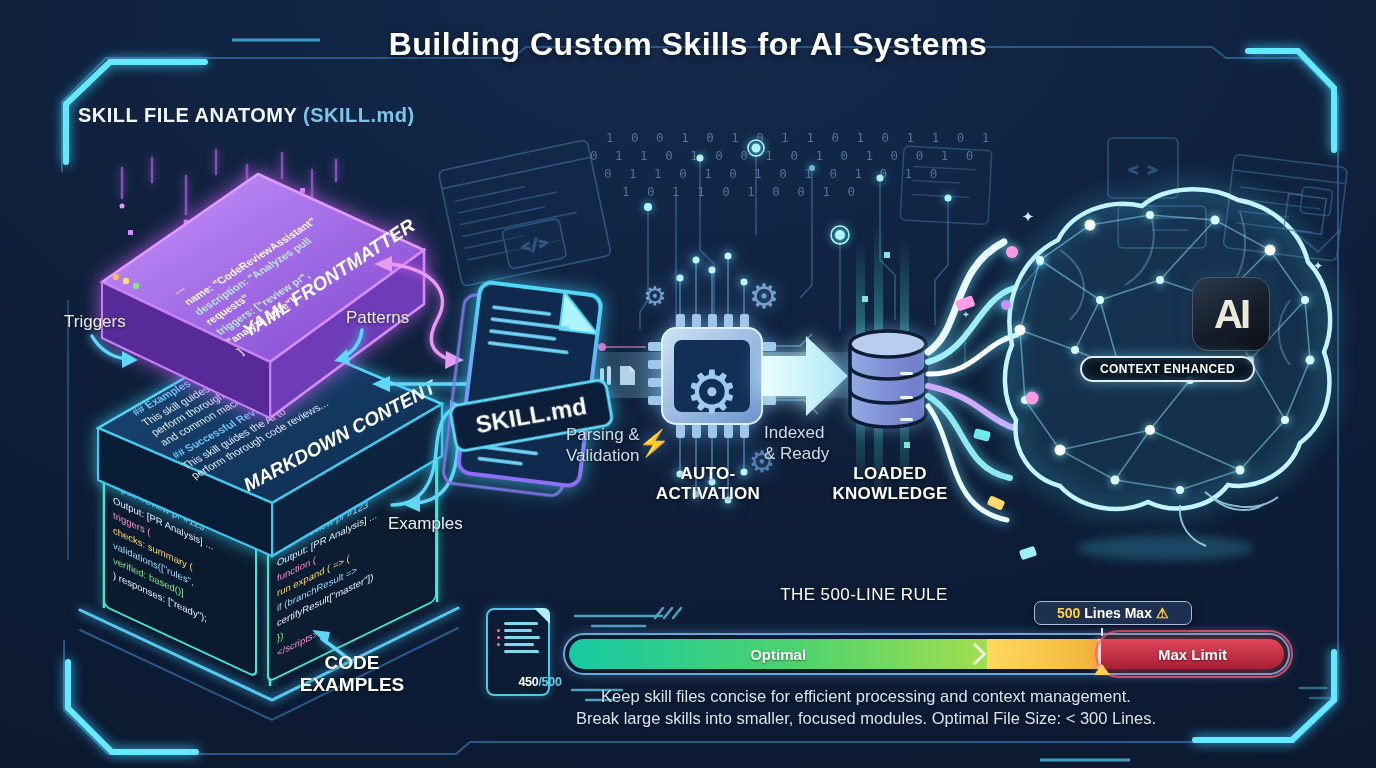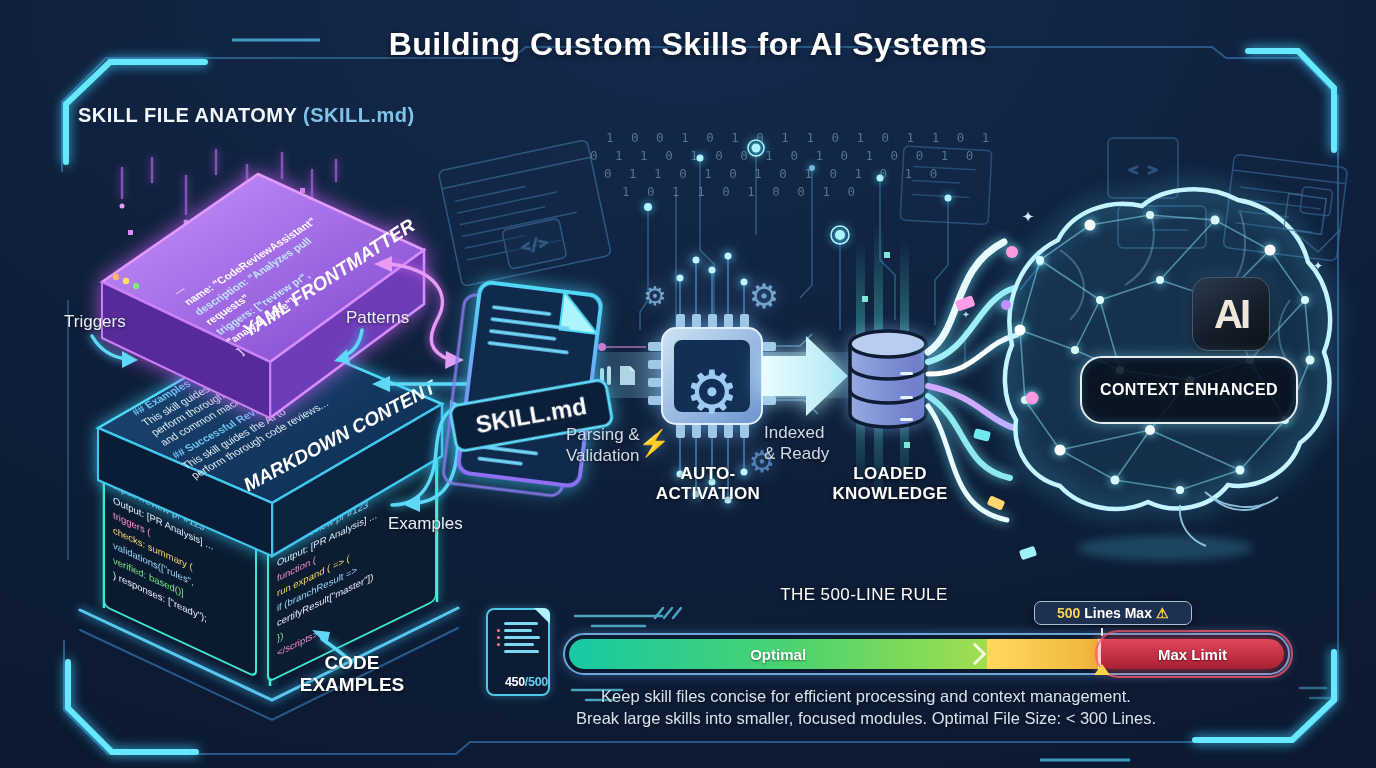--- a/index.html
+++ b/index.html
@@ -21,22 +21,22 @@
   .step-caption{color:#cfdce8;font-size:17px;text-align:left;line-height:1.25;text-shadow:0 1px 3px rgba(0,0,0,.6);}
   .cap-parsing{left:566px;top:424px;width:118px;}
   .cap-indexed{left:764px;top:422px;width:96px;}
   .step-label{color:#ffffff;font-size:17px;font-weight:800;text-align:center;line-height:1.2;letter-spacing:.3px;text-shadow:0 1px 4px rgba(0,0,0,.7);}
   .lb-auto{left:644px;top:464px;width:128px;}
   .lb-loaded{left:824px;top:464px;width:132px;}
   .ai-badge{left:1192px;top:277px;width:76px;height:72px;border-radius:16px;
     background:linear-gradient(150deg,#2a3a4d 0%,#141c28 60%,#0c1119 100%);
     border:1px solid #45586e;box-shadow:0 4px 14px rgba(0,0,0,.6),0 0 18px rgba(120,200,255,.25);
     display:flex;align-items:center;justify-content:center;color:#efe8da;font-size:40px;font-weight:800;letter-spacing:-3px;}
-  .context-pill{left:1080px;top:356px;padding:23px 18px;border-radius:22px;
-    background:rgba(8,18,30,.88);border:2.5px solid #e4edf2;color:#ffffff;font-size:16px;font-weight:800;letter-spacing:.4px;
+  .context-pill{left:1080px;top:356px;padding:4px 18px;border-radius:22px;
+    background:rgba(8,18,30,.88);border:2.5px solid #e4edf2;color:#ffffff;font-size:12px;font-weight:800;letter-spacing:.4px;
     box-shadow:0 0 14px rgba(140,230,255,.45), inset 0 0 8px rgba(90,180,230,.25);}
   .rule-title{left:688px;top:585px;width:352px;text-align:center;color:#ffffff;font-size:17px;font-weight:400;letter-spacing:.4px;text-shadow:0 1px 4px rgba(0,0,0,.6);}
   .rule-caption{left:518px;top:685px;width:696px;text-align:center;color:#d6e4f0;font-size:16.5px;line-height:1.35;text-shadow:0 1px 3px rgba(0,0,0,.6);}
   
   .gauge{left:563px;top:633px;width:727px;height:42px;border:2px solid #6fa8d8;border-radius:22px;
     background:rgba(10,25,45,.6);box-shadow:0 0 12px rgba(100,180,255,.35);box-sizing:border-box;padding:4px;}
   .gauge-inner{display:flex;height:30px;width:100%;}
   .seg{position:relative;display:flex;align-items:center;justify-content:center;color:#fff;font-weight:800;font-size:15px;text-shadow:0 1px 2px rgba(0,0,0,.5);}
   .seg-green{width:58.5%;border-radius:15px 0 0 15px;background:linear-gradient(90deg,#17c9a4 0%,#4ed36e 55%,#a2de4d 100%);}
   .seg-green .chev{position:absolute;right:4px;top:7px;width:13px;height:13px;border-top:3px solid rgba(255,255,255,.85);border-right:3px solid rgba(255,255,255,.85);transform:rotate(45deg);}
@@ -49,21 +49,21 @@
   .limit-badge .val{color:#ffd24a;}
   .limit-badge .warn{color:#ffcf3f;margin-left:4px;}
   .badge-stem{left:1101px;top:628px;width:2px;height:8px;background:#dfe8f0;}
   .marker-tri{left:1094px;top:664px;width:0;height:0;border-left:8px solid transparent;border-right:8px solid transparent;border-bottom:11px solid #ffd24a;}
   
   .doc-icon{left:486px;top:608px;width:64px;height:88px;border-radius:8px;
     background:linear-gradient(140deg,#2f5f8f 0%,#173túl 0%,#16304f 70%);border:2px solid #4fc8e8;box-shadow:0 0 10px rgba(80,200,240,.4);box-sizing:border-box;padding:8px 7px 6px 9px;}
   .doc-icon:before{content:"";position:absolute;right:-2px;top:-2px;width:0;height:0;border-top:16px solid #aef0ff;border-left:16px solid transparent;border-radius:0 6px 0 0;}
   .doc-line{height:3px;background:#7fd8f0;border-radius:2px;margin:4px 0 0 7px;position:relative;}
   .doc-line.dot:before{content:"";position:absolute;left:-7px;top:0;width:3px;height:3px;border-radius:50%;background:#ff7b8a;}
-  .doc-counter{position:absolute;left:0;bottom:5px;width:100%;text-align:right;font-size:12.5px;font-weight:800;color:#ffffff;letter-spacing:-.3px;}
+  .doc-counter{position:absolute;left:0;bottom:5px;width:100%;text-align:center;font-size:12.5px;font-weight:800;color:#ffffff;letter-spacing:-.3px;padding-left:22px;}
   .doc-counter .max{color:#5fd0f0;}
   .binary-row{color:rgba(150,190,220,.5);font-size:12.5px;letter-spacing:5px;white-space:nowrap;}
 </style>
 </head>
 <body>
 
 <div class="canvas">
 
   <svg width="1376" height="768" viewBox="0 0 1376 768">
     <defs>

